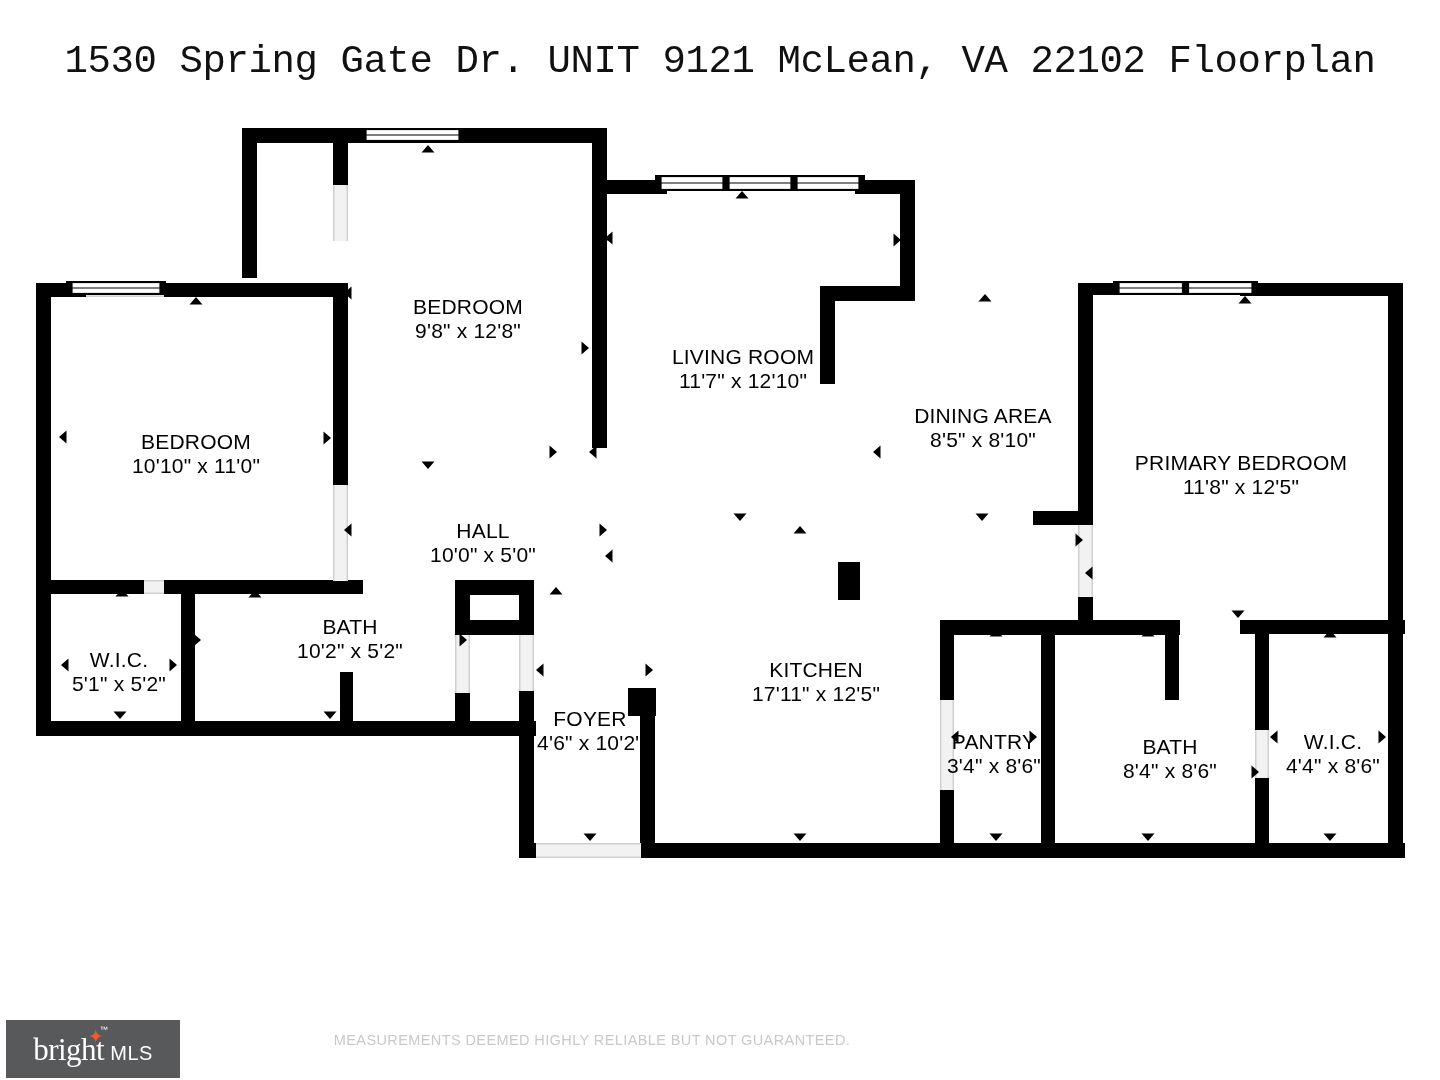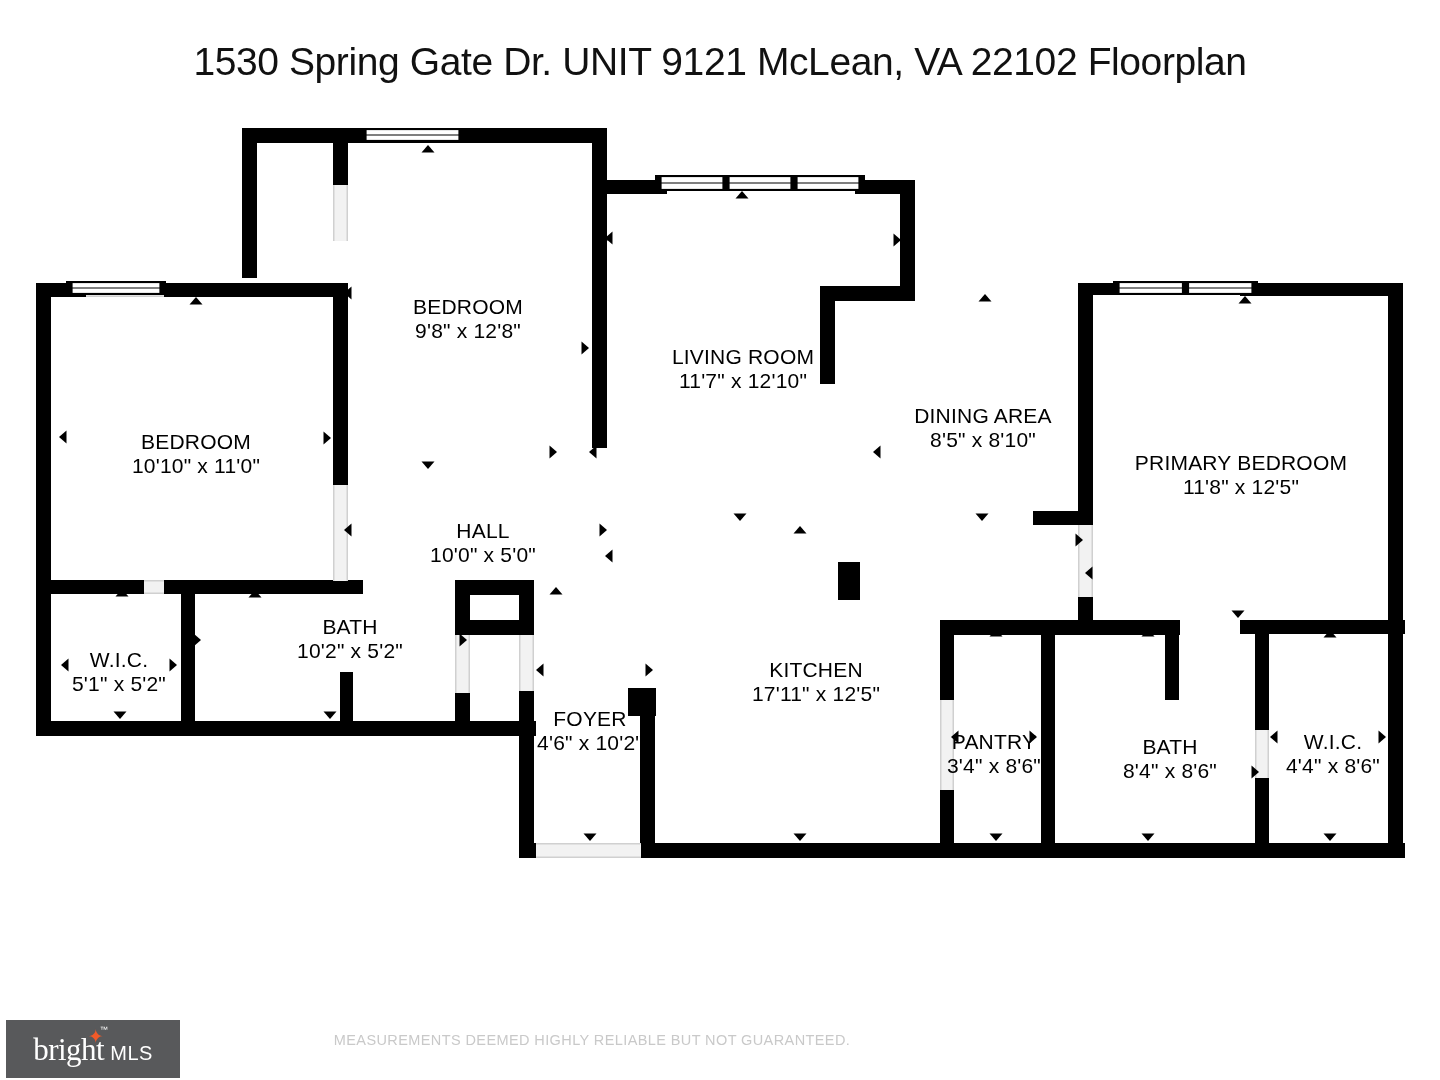--- a/index.html
+++ b/index.html
@@ -14,21 +14,21 @@
     overflow: hidden;
     font-family: "Liberation Sans", sans-serif;
   }
 
   #plan-title {
     position: absolute;
     top: 40px;
     left: 0;
     width: 1440px;
     text-align: center;
-    font-family: Liberation Sans, sans-serif;
+    font-family: Liberation Mono, monospace;
     font-size: 39px;
     font-weight: 400;
     color: #111111;
     letter-spacing: -0.4px;
     white-space: nowrap;
   }
 
   #floorplan-svg {
     position: absolute;
     top: 0;

